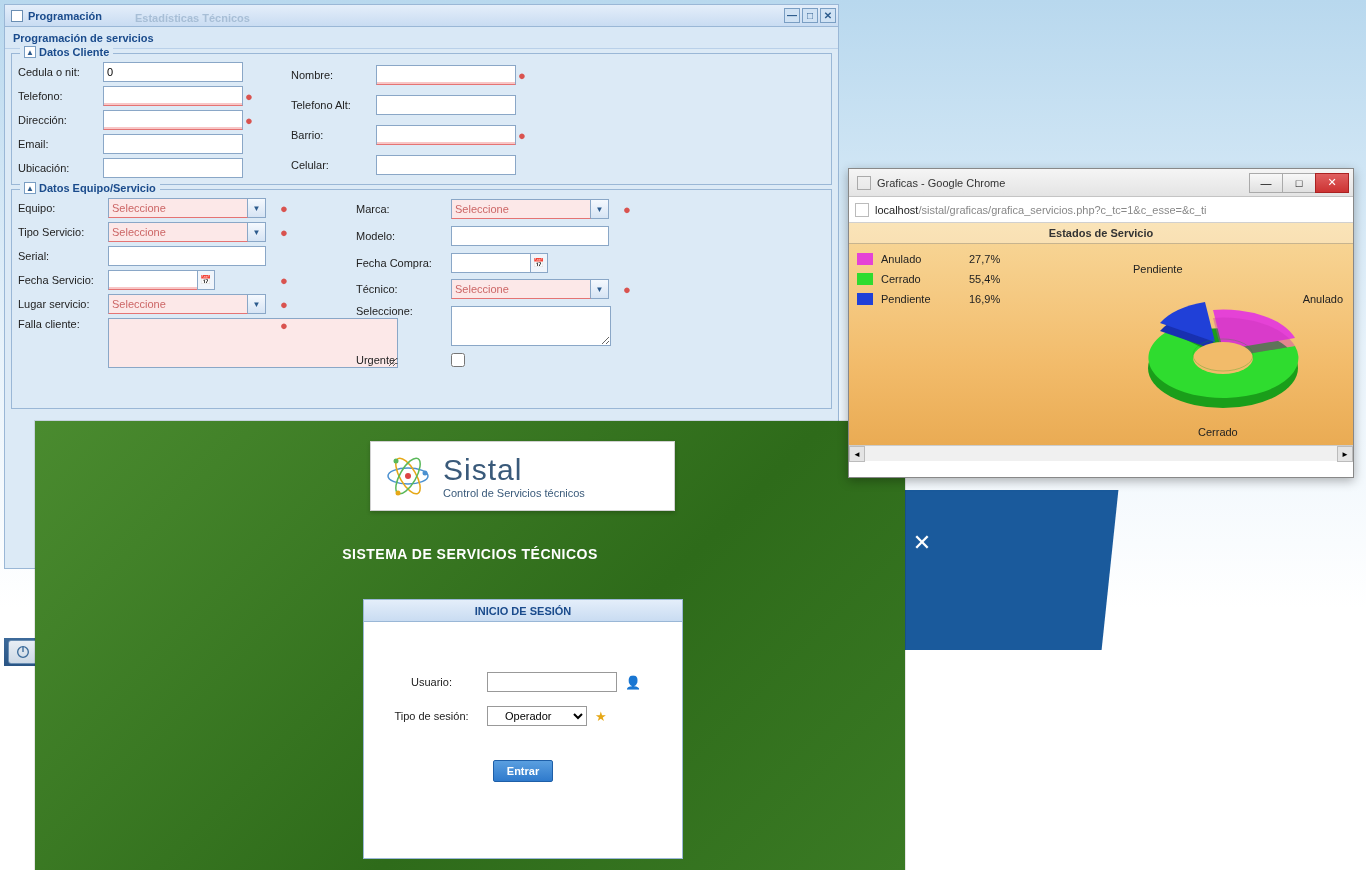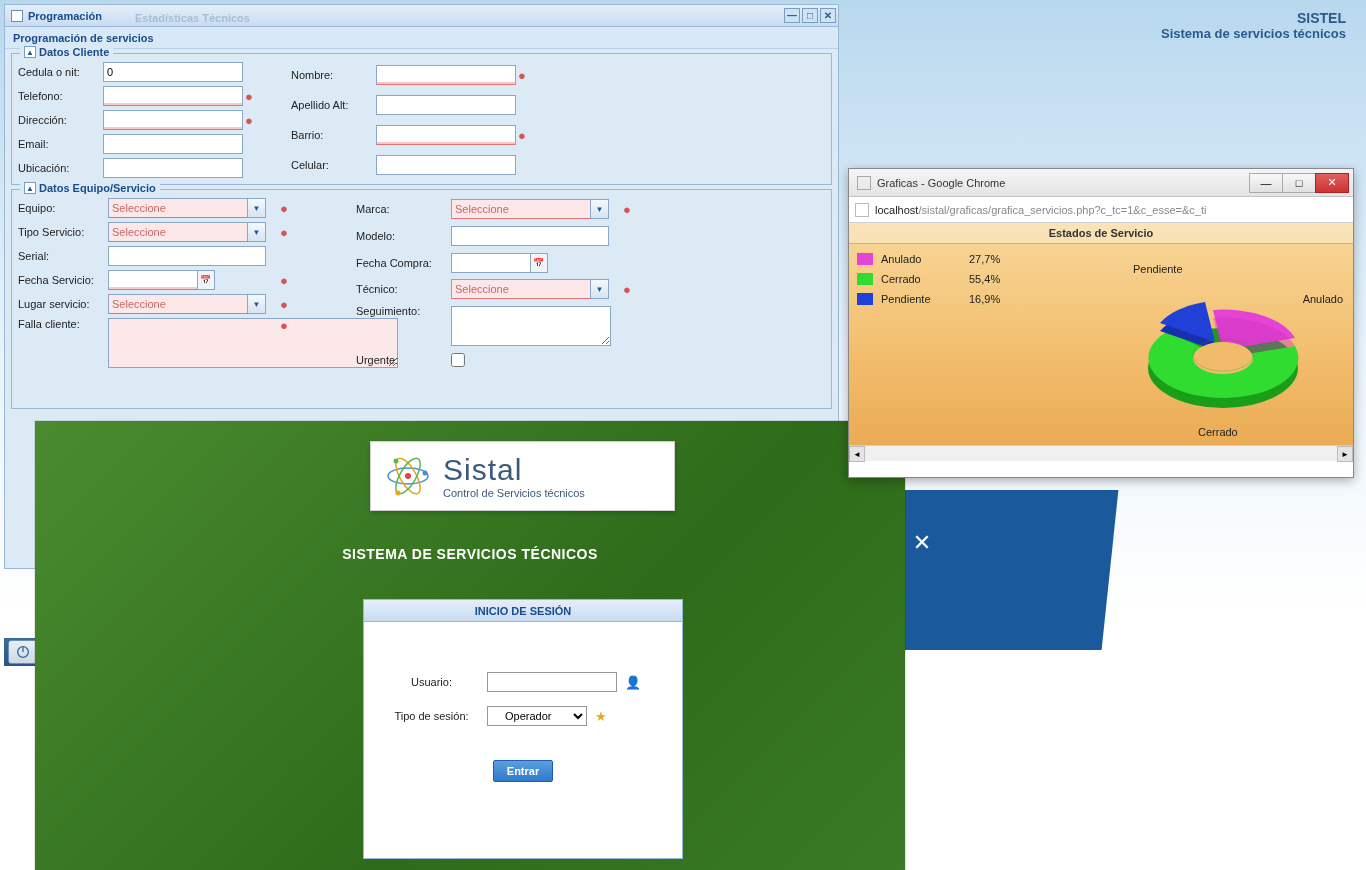--- a/index.html
+++ b/index.html
@@ -94,24 +94,20 @@
 .blue-panel{position:absolute;left:890px;top:490px;width:220px;height:160px;background:#1a5a9c;transform:skewX(-6deg)}
 .blue-panel .tools{position:absolute;left:20px;top:40px;width:30px;height:30px;color:#fff;font-size:22px;transform:skewX(6deg)}
 .wm{position:absolute;right:40px;bottom:440px;font-size:22px;color:rgba(200,120,60,.35);font-weight:bold}
 
 .tab-ghost{position:absolute;left:130px;top:7px;color:#a7bed6}
 </style>
 </head>
 <body>
 
 <div class="desktop">
-  <div class="desktop-hdr">
-    <div class="t1">SISTEL</div>
-    <div class="t2">Sistema de servicios técnicos</div>
-  </div>
   <div class="wm">Electrón         da.</div>
   <div class="blue-panel">
     <div class="tools">✕</div>
   </div>
 </div>
 
 <div class="win-main">
   <div class="win-title">
     <span style="width:12px;height:12px;border:1px solid #6a8eb3;margin-right:5px;background:#fff"></span>
     <span>Programación</span>
@@ -143,21 +139,21 @@
         <input class="inp" style="">
           <span></span>
         <span class="lbl">Ubicación:</span>
         <input class="inp" style="">
           <span></span>
       </div>
       <div class="form-grid" style="grid-template-columns:85px 140px 18px">
         <span class="lbl">Nombre:</span>
         <input class="inp err" style="">
         <span class="warn">●</span>
-        <span class="lbl">Apellido Alt:</span>
+        <span class="lbl">Telefono Alt:</span>
         <input class="inp" style="">
           <span></span>
         <span class="lbl">Barrio:</span>
         <input class="inp err" style="">
         <span class="warn">●</span>
         <span class="lbl">Celular:</span>
         <input class="inp" style="">
           <span></span>
       </div>
     </div>
@@ -216,21 +212,21 @@
             <input class="inp" style="width: 80px;">
             <span class="date-btn">📅</span>
           </div>
           <span></span>
         <span class="lbl">Técnico:</span>
         <div class="combo">
             <input class="inp sel-err" style="color: rgb(204, 102, 102);" value="Seleccione">
             <span class="cbtn">▼</span>
           </div>
         <span class="warn">●</span>
-        <span class="lbl" style="align-self:start">Seguimiento:</span>
+        <span class="lbl" style="align-self:start">Seleccione:</span>
         <textarea class="textarea2" style=""></textarea>
           <span></span>
         <span class="lbl">Urgente:</span>
         <input type="checkbox" style="width: 14px; height: 14px;">
           <span></span>
       </div>
     </div>
   </div>
 </div>
 

